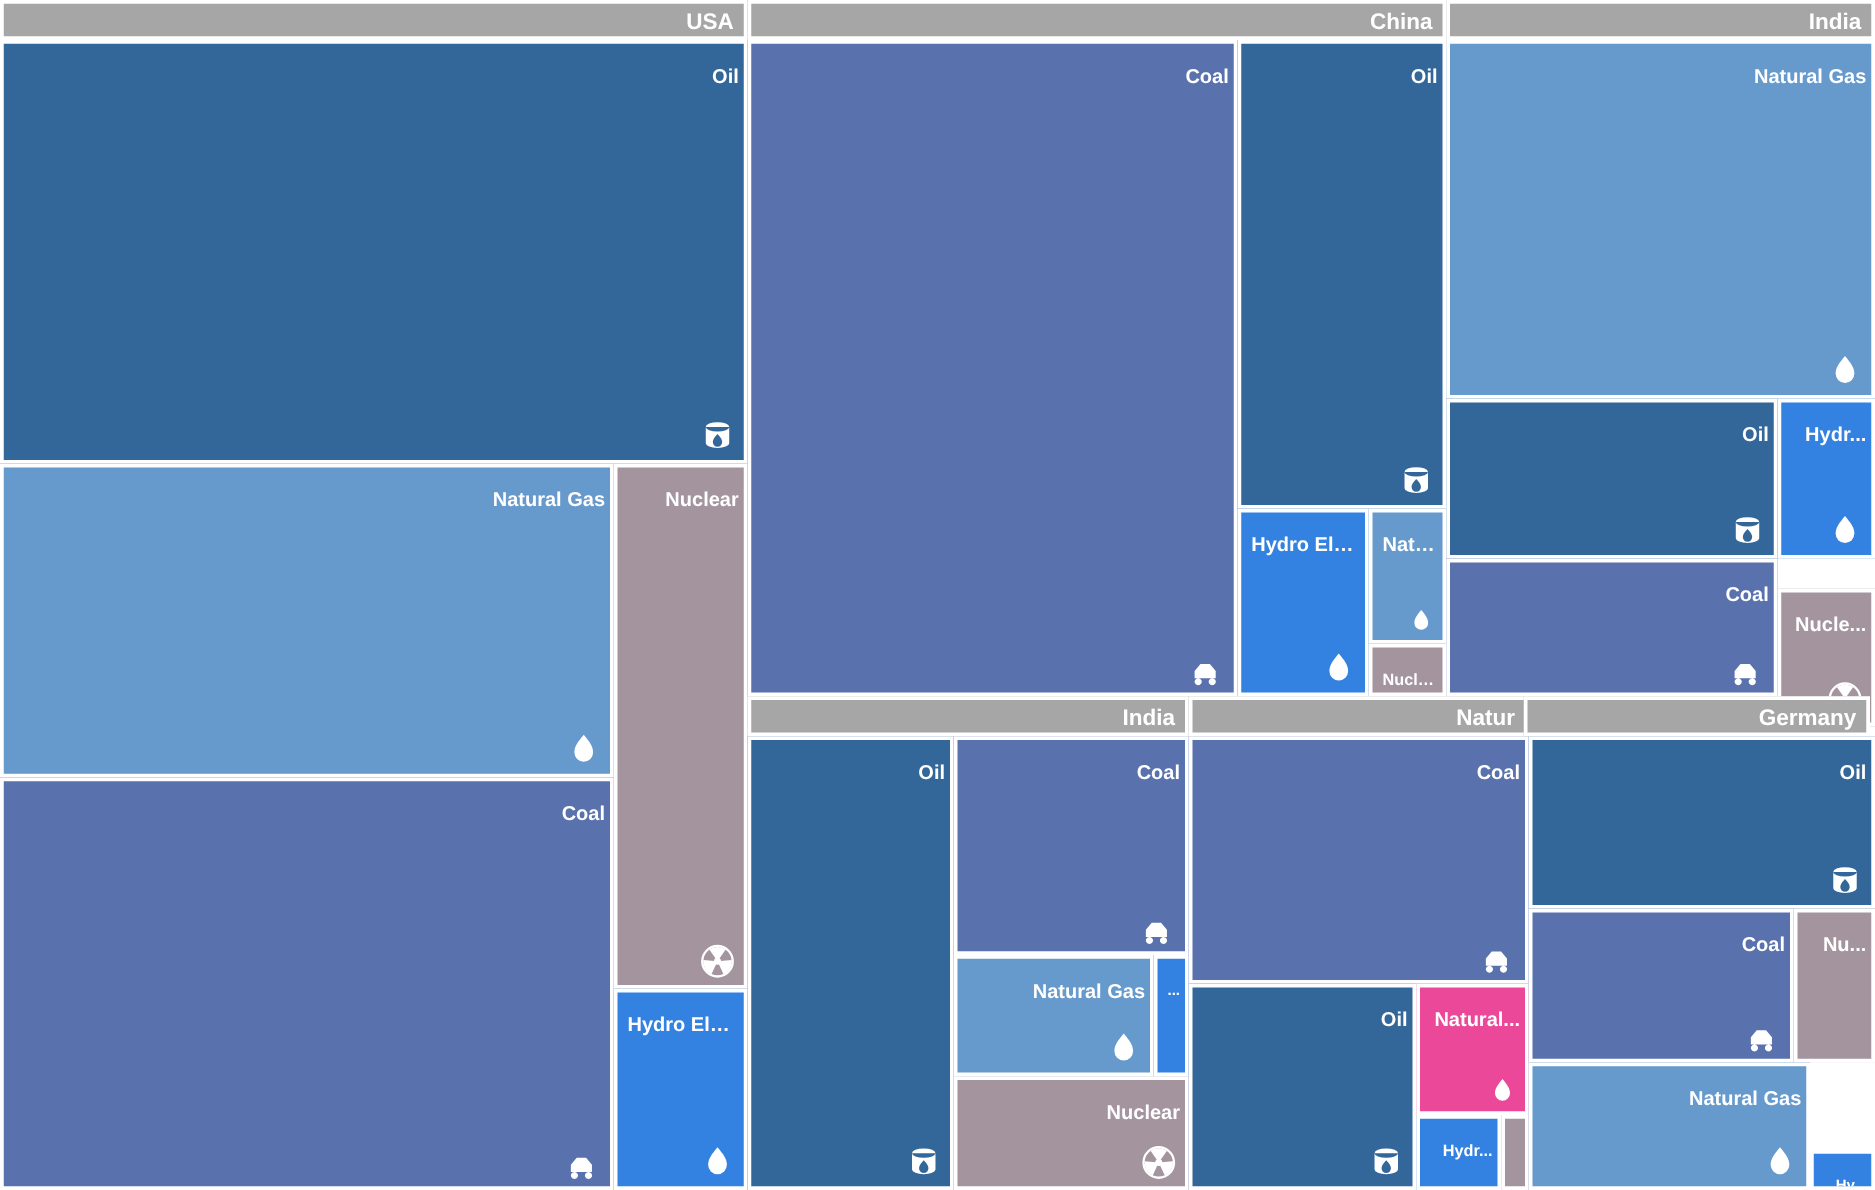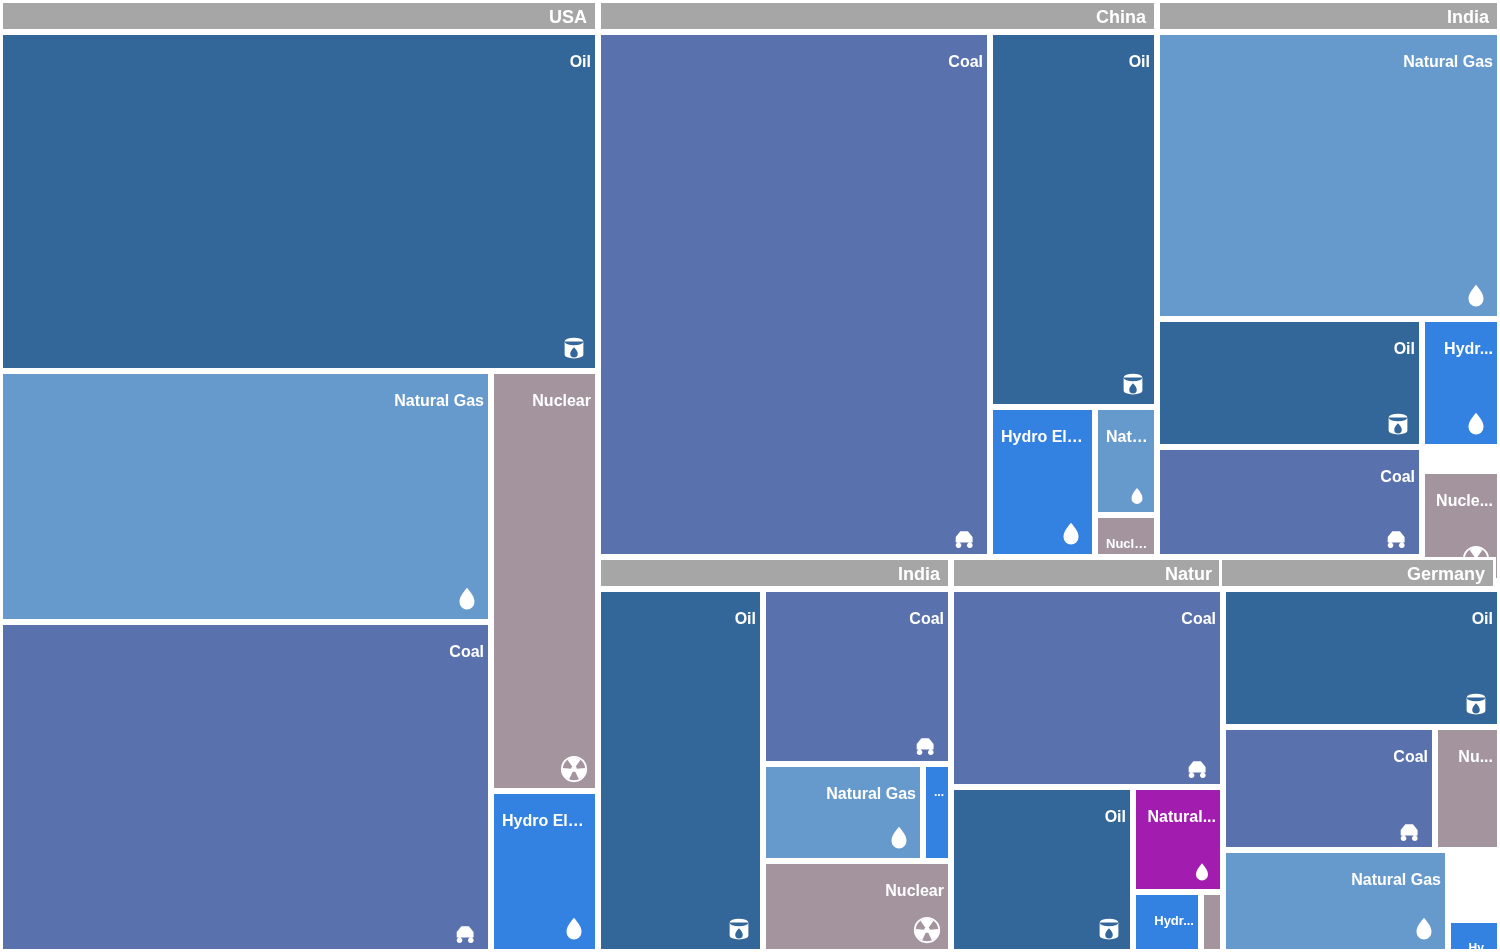--- a/index.html
+++ b/index.html
@@ -274,21 +274,21 @@
 
   <div class="node" style="left:951px; top:787px; width:182px; height:165px; background:#336699;">
     <span class="leaf-label">Oil</span>
     <span class="leaf-icon">
         <svg viewBox="0 0 32 32">
           <use href="#icon-oil"></use>
         </svg>
       </span>
   </div>
 
-  <div class="node" style="left:1133px; top:787px; width:90px; height:105px; background:#a21caf;">
+  <div class="node" style="left:1133px; top:787px; width:90px; height:105px; background:#ec4899;">
     <span class="leaf-label">Natural...</span>
     <span class="leaf-icon" style="width:24px;height:24px;">
         <svg viewBox="0 0 32 32">
           <use href="#icon-gas"></use>
         </svg>
       </span>
   </div>
 
   <div class="node" style="left:1133px; top:892px; width:68px; height:60px; background:#3381e1;">
     <span class="leaf-label" style="font-size:13px;">Hydr...</span>

